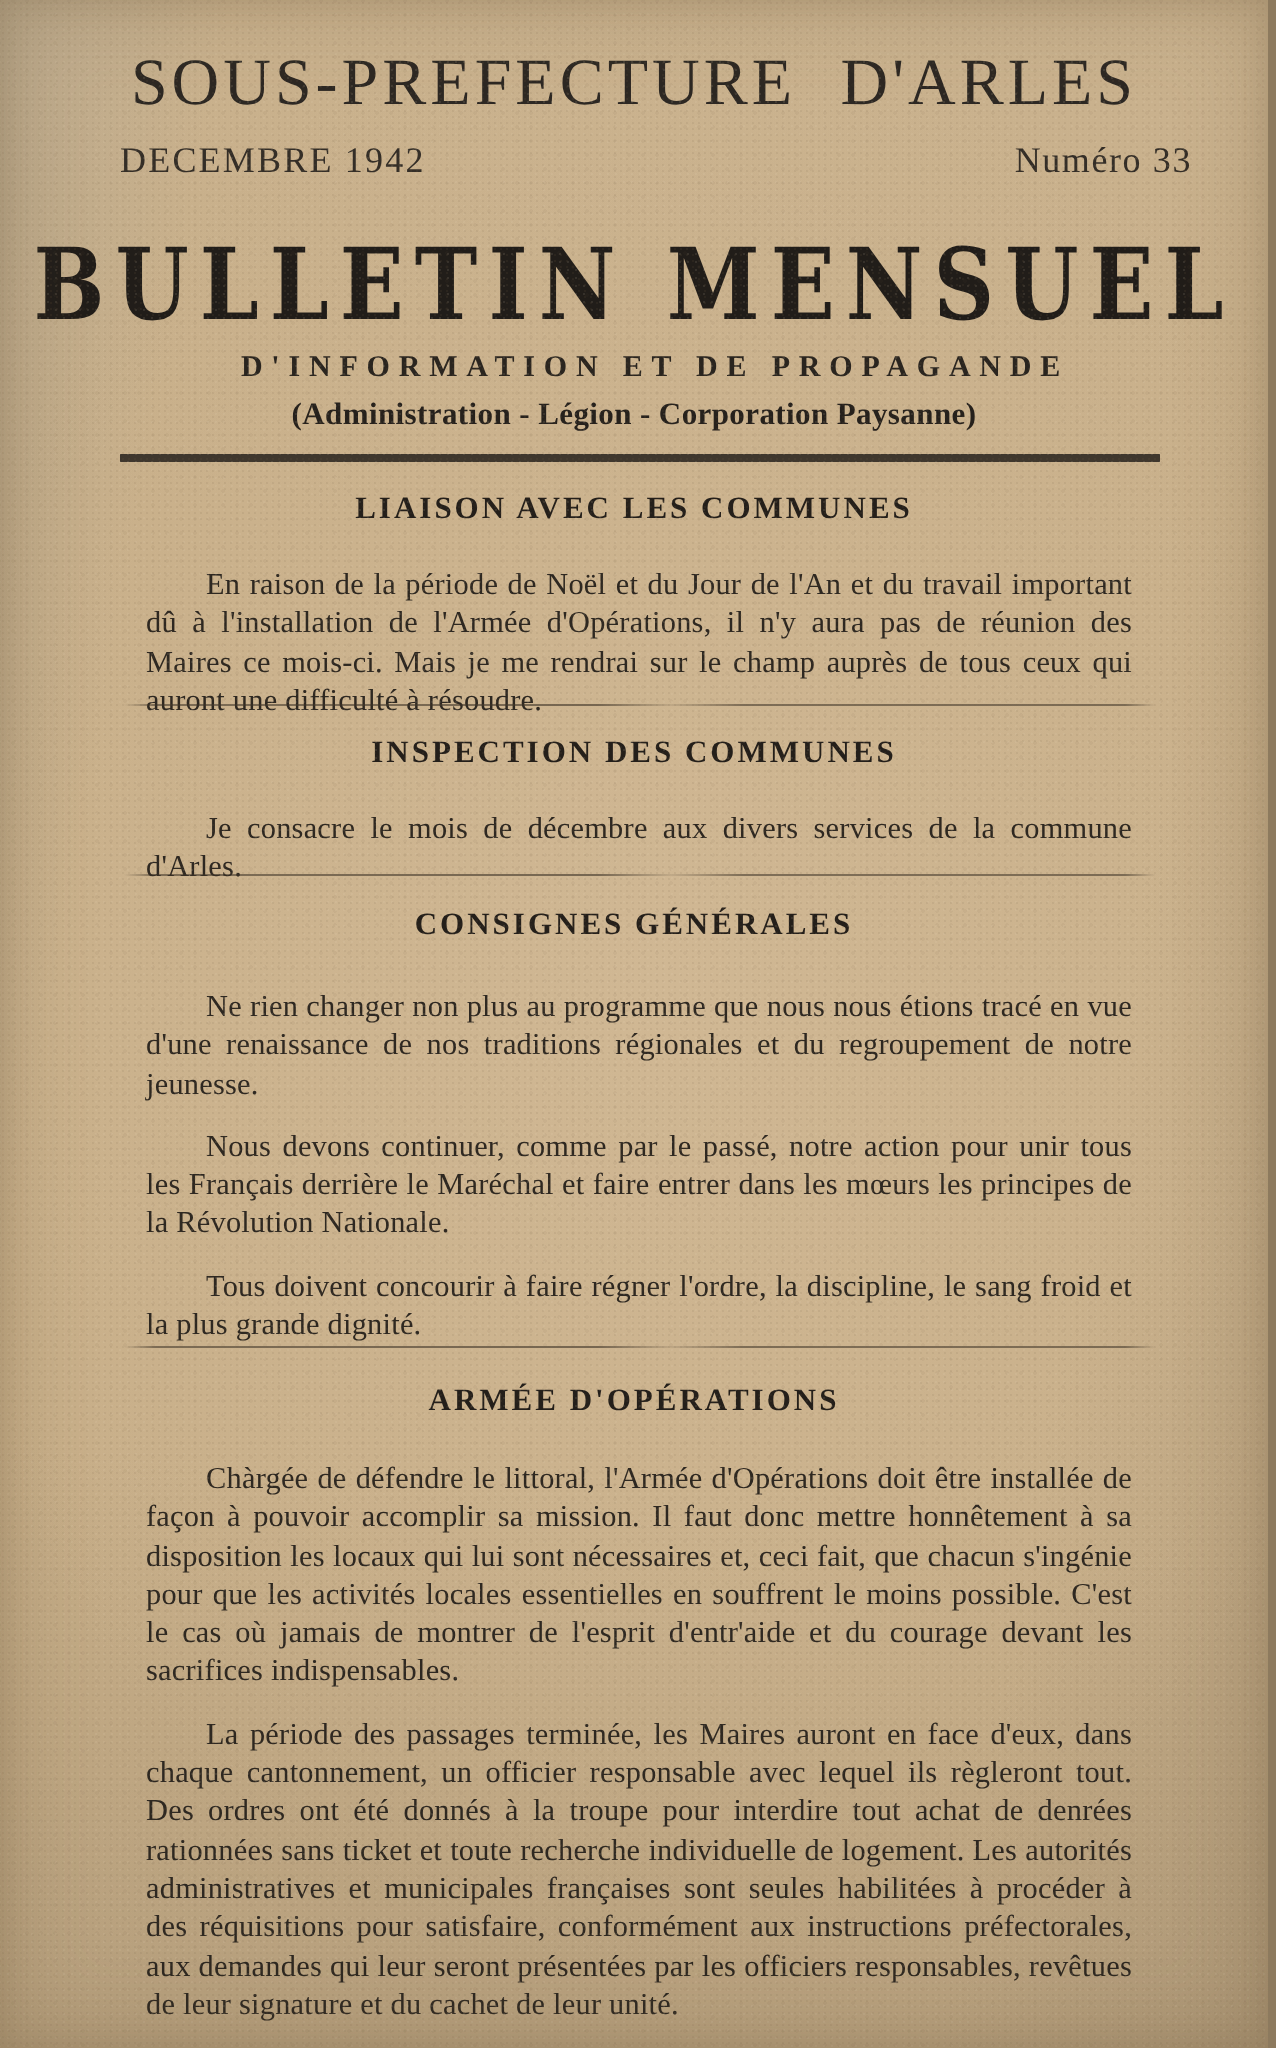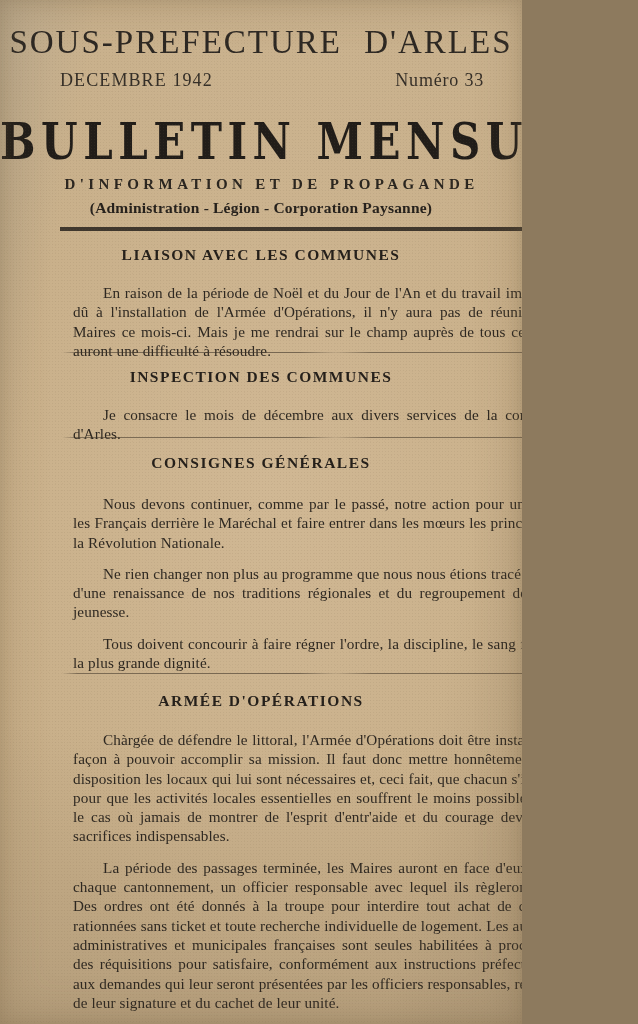--- a/index.html
+++ b/index.html
@@ -6,21 +6,21 @@
     margin: 0;
     padding: 0;
     background: #8d7a5e;
   }
   body {
     font-family: "Liberation Serif", serif;
   }
 
   #page {
     position: relative;
-    width: 522px;
+    width: 634px;
     height: 1024px;
     overflow: hidden;
     background: #c9b08a;
     background-image:
       radial-gradient(ellipse 78% 62% at 52% 48%, rgba(214,190,156,0.55) 0%, rgba(214,190,156,0.22) 45%, rgba(160,139,109,0.0) 78%),
       linear-gradient(100deg, rgba(176,163,140,0.55) 0%, rgba(176,163,140,0.0) 14%, rgba(0,0,0,0) 80%, rgba(150,130,102,0.35) 100%),
       linear-gradient(185deg, rgba(205,183,150,0.45) 0%, rgba(0,0,0,0) 28%, rgba(0,0,0,0) 72%, rgba(156,136,107,0.40) 100%),
       linear-gradient(0deg, #c6ad87 0%, #c9b08a 50%, #c7ae88 100%);
   }
 
@@ -200,22 +200,22 @@
 
     <div class="sec-head" style="top:368px;">INSPECTION DES COMMUNES</div>
     <div class="body" style="top:393px;">
       <p>Je consacre le mois de décembre aux divers services de la commune d'Arles.</p>
     </div>
 
     <div class="rule-thin" style="top:437px;"></div>
 
     <div class="sec-head" style="top:454px;">CONSIGNES GÉNÉRALES</div>
     <div class="body" style="top:482px;">
+      <p>Ne rien changer non plus au programme que nous nous étions tracé en vue d'une renaissance de nos traditions régionales et du regroupement de notre jeunesse.</p>
       <p>Nous devons continuer, comme par le passé, notre action pour unir tous les Français derrière le Maréchal et faire entrer dans les mœurs les principes de la Révolution Nationale.</p>
-      <p>Ne rien changer non plus au programme que nous nous étions tracé en vue d'une renaissance de nos traditions régionales et du regroupement de notre jeunesse.</p>
       <p>Tous doivent concourir à faire régner l'ordre, la discipline, le sang froid et la plus grande dignité.</p>
     </div>
 
     <div class="rule-thin" style="top:673px;"></div>
 
     <div class="sec-head" style="top:692px;">ARMÉE D'OPÉRATIONS</div>
     <div class="body" style="top:718px;">
       <p>Chàrgée de défendre le littoral, l'Armée d'Opérations doit être installée de façon à pouvoir accomplir sa mission. Il faut donc mettre honnêtement à sa disposition les locaux qui lui sont nécessaires et, ceci fait, que chacun s'ingénie pour que les activités locales essentielles en souffrent le moins possible. C'est le cas où jamais de montrer de l'esprit d'entr'aide et du courage devant les sacrifices indispensables.</p>
       <p>La période des passages terminée, les Maires auront en face d'eux, dans chaque cantonnement, un officier responsable avec lequel ils règleront tout. Des ordres ont été donnés à la troupe pour interdire tout achat de denrées rationnées sans ticket et toute recherche individuelle de logement. Les autorités administratives et municipales françaises sont seules habilitées à procéder à des réquisitions pour satisfaire, conformément aux instructions préfectorales, aux demandes qui leur seront présentées par les officiers responsables, revêtues de leur signature et du cachet de leur unité.</p>
     </div>

